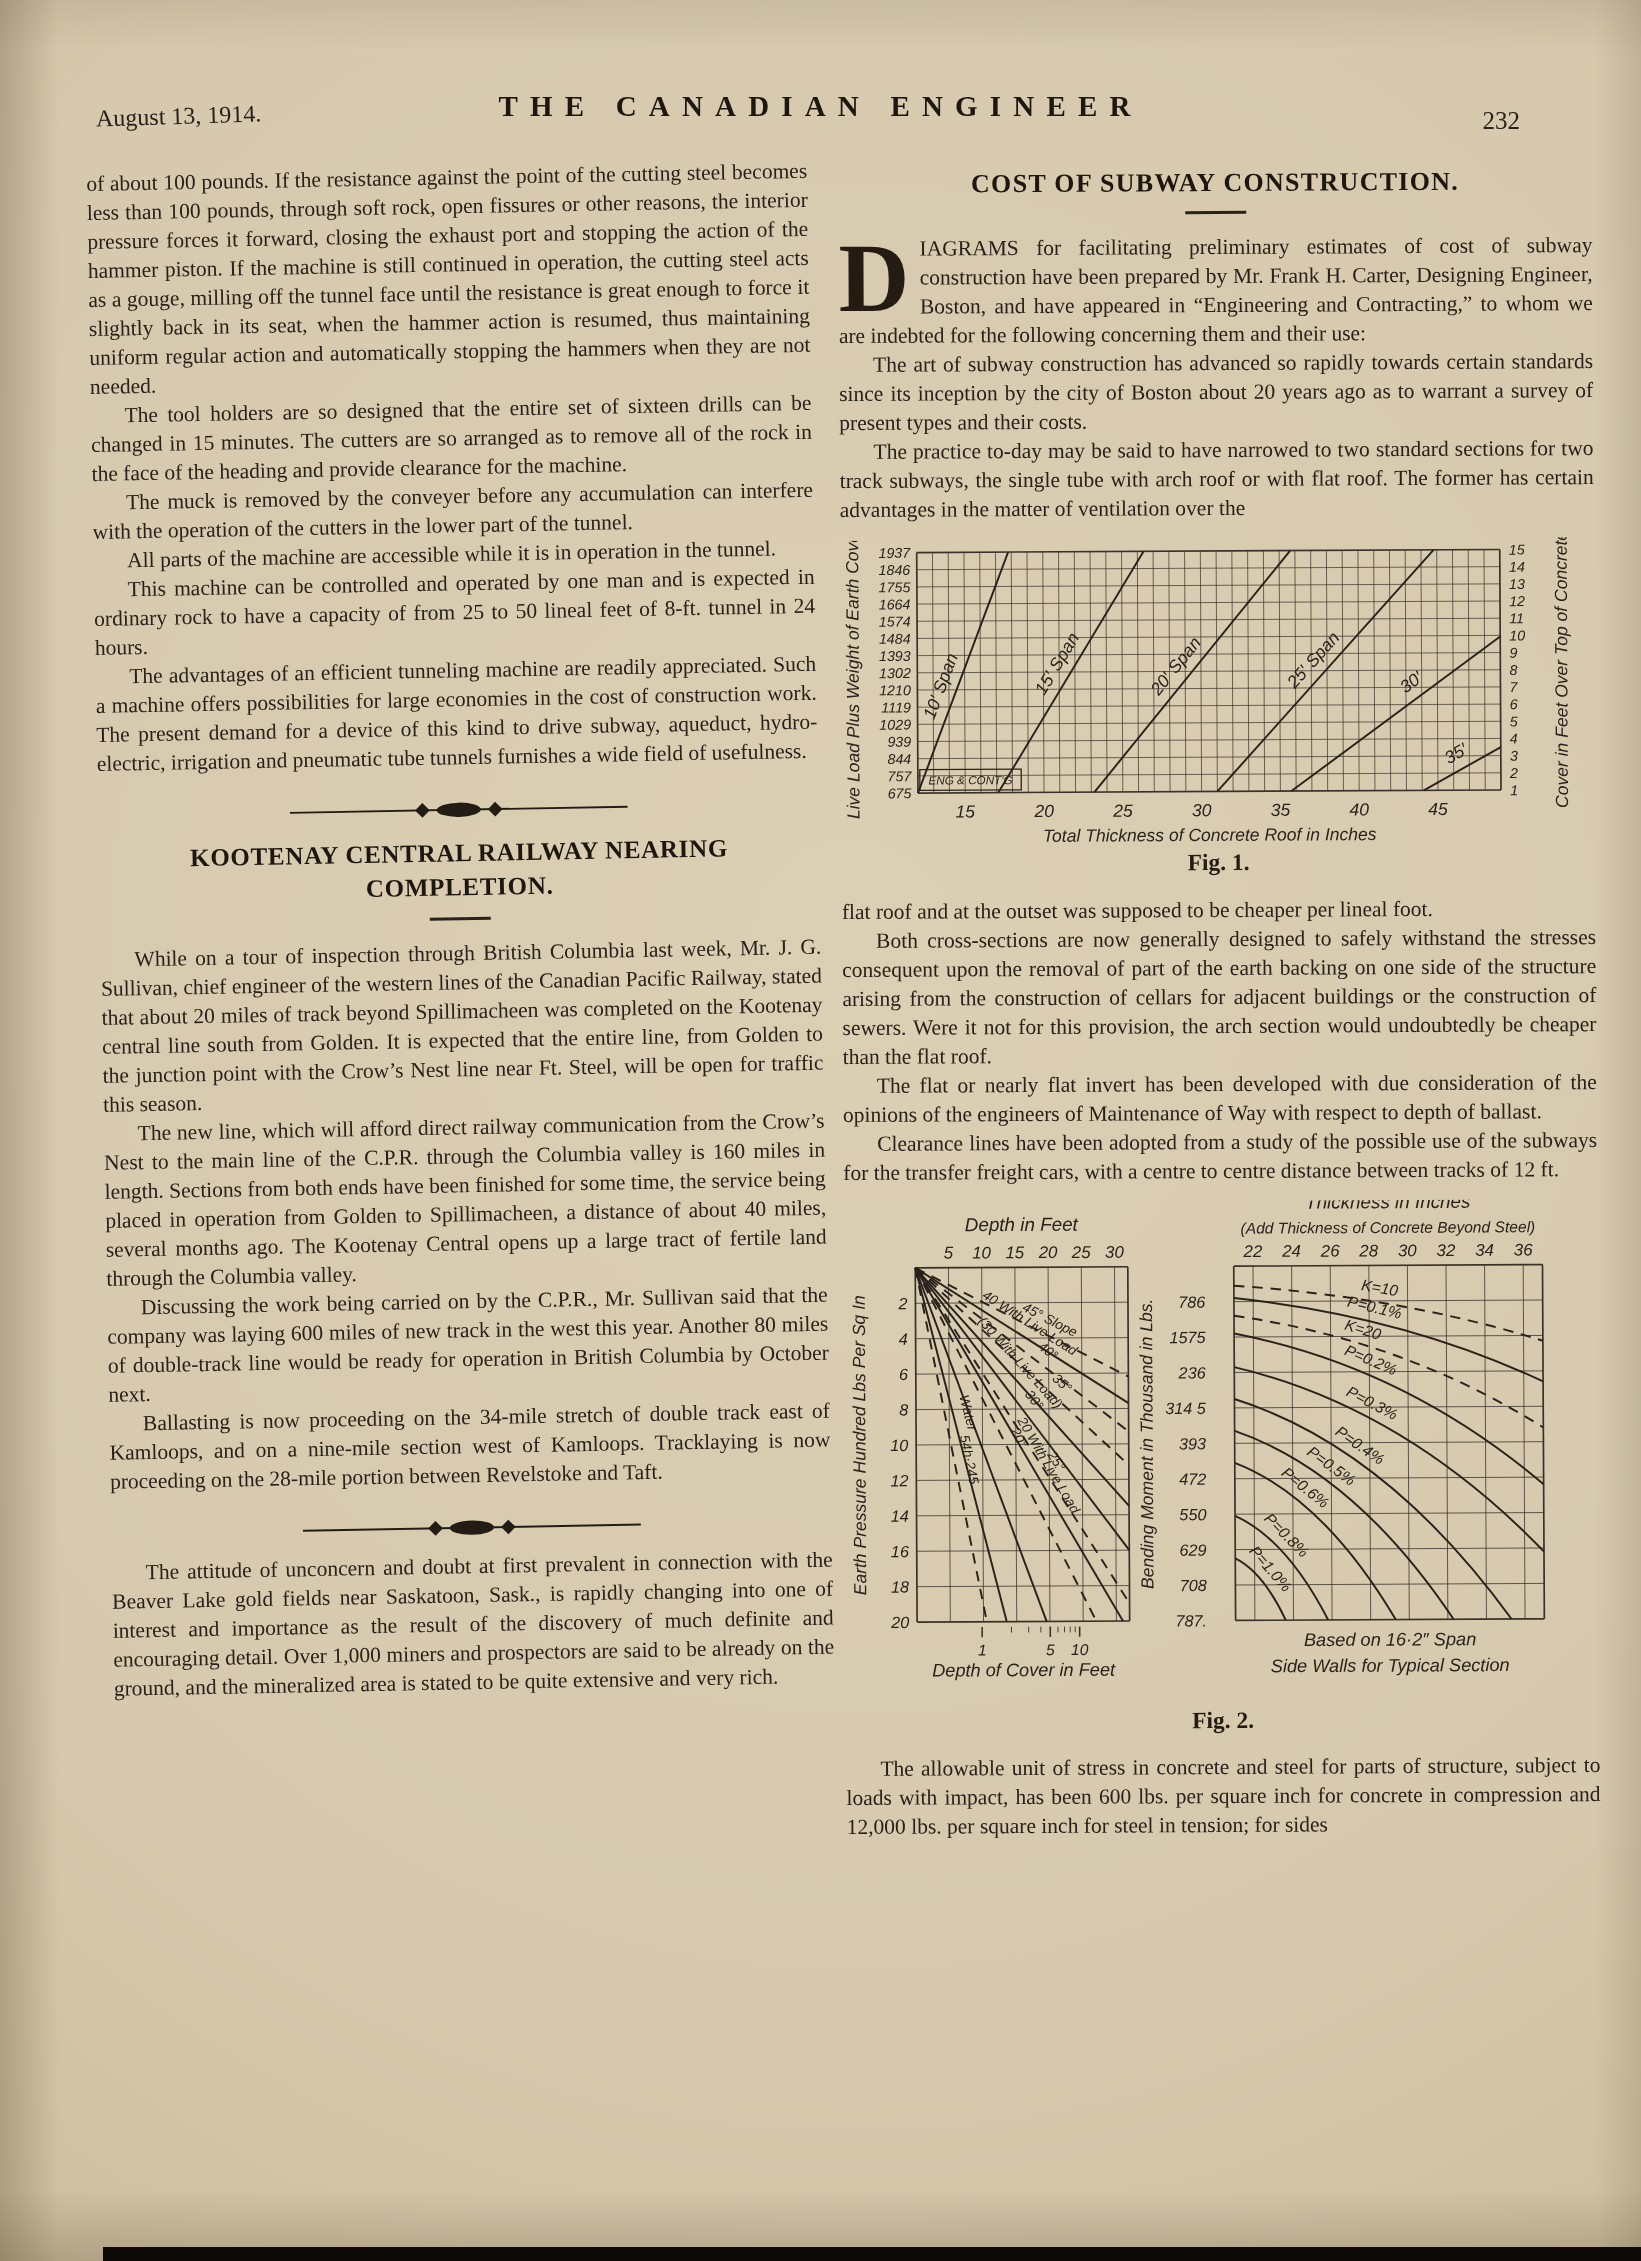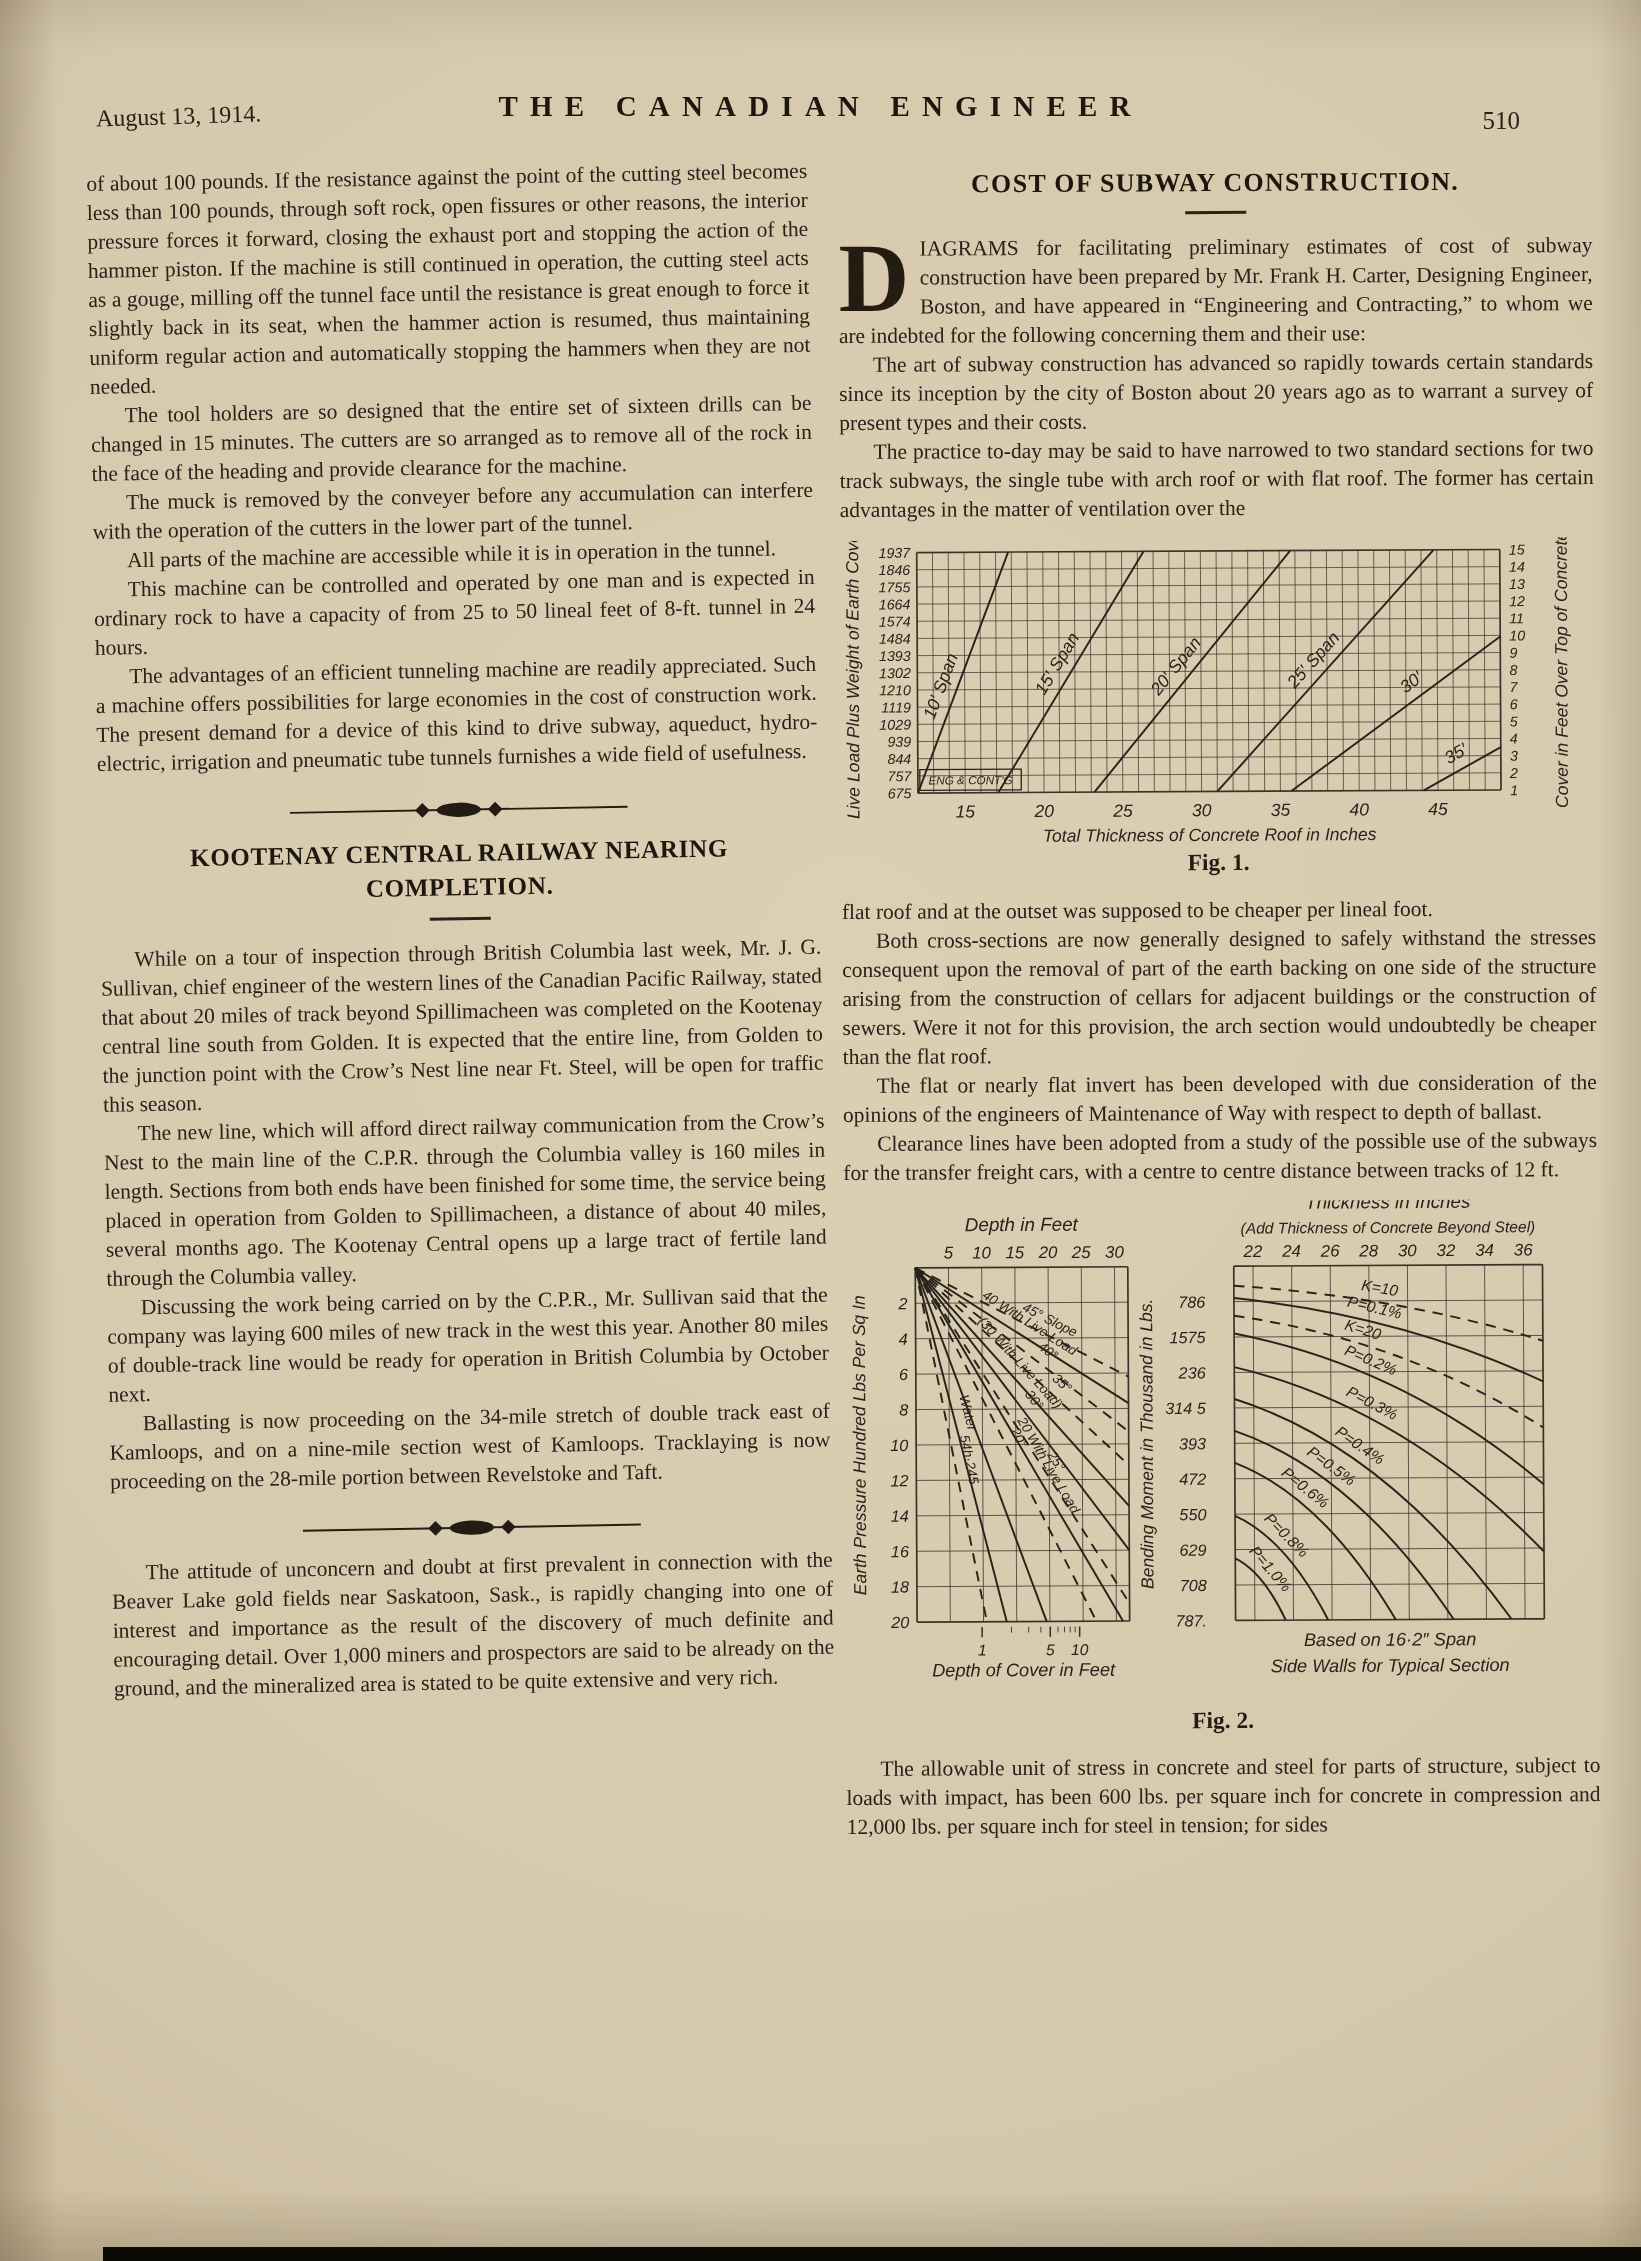--- a/index.html
+++ b/index.html
@@ -35,21 +35,21 @@
   svg text{font-family:"Liberation Sans",sans-serif;font-style:italic;fill:#2a231b;}
   .bottom-bar{position:absolute;left:103px;right:0;bottom:0;height:13.7px;background:#0c0a07;}
 </style>
 </head>
 <body>
 
 <div class="page">
 
   <div class="header-date">August 13, 1914.</div>
   <div class="masthead">THE  CANADIAN  ENGINEER</div>
-  <div class="page-num">510</div>
+  <div class="page-num">232</div>
 
   <div class="col col-left">
     <p class="body-p cont">of about 100 pounds.  If the resistance against the point of the cutting steel becomes less than 100 pounds, through soft rock, open fissures or other reasons, the interior pressure forces it forward, closing the exhaust port and stopping the action of the hammer piston.  If the machine is still continued in operation, the cutting steel acts as a gouge, milling off the tunnel face until the resistance is great enough to force it slightly back in its seat, when the hammer action is resumed, thus maintaining uniform regular action and automatically stopping the hammers when they are not needed.</p>
     <p class="body-p">The tool holders are so designed that the entire set of sixteen drills can be changed in 15 minutes.  The cutters are so arranged as to remove all of the rock in the face of the heading and provide clearance for the machine.</p>
     <p class="body-p">The muck is removed by the conveyer before any accumulation can interfere with the operation of the cutters in the lower part of the tunnel.</p>
     <p class="body-p">All parts of the machine are accessible while it is in operation in the tunnel.</p>
     <p class="body-p">This machine can be controlled and operated by one man and is expected in ordinary rock to have a capacity of from 25 to 50 lineal feet of 8-ft. tunnel in 24 hours.</p>
     <p class="body-p">The advantages of an efficient tunneling machine are readily appreciated.  Such a machine offers possibilities for large economies in the cost of construction work.  The present demand for a device of this kind to drive subway, aqueduct, hydro-electric, irrigation and pneumatic tube tunnels furnishes a wide field of usefulness.</p>
 
     <div class="ornament">

